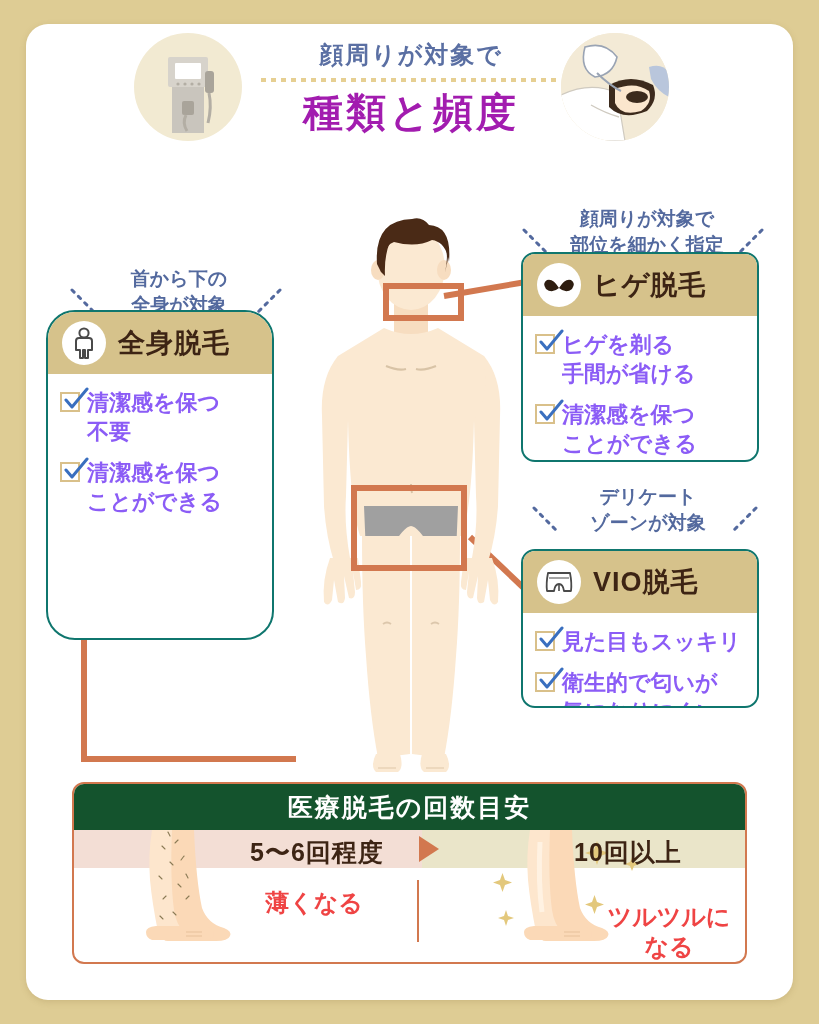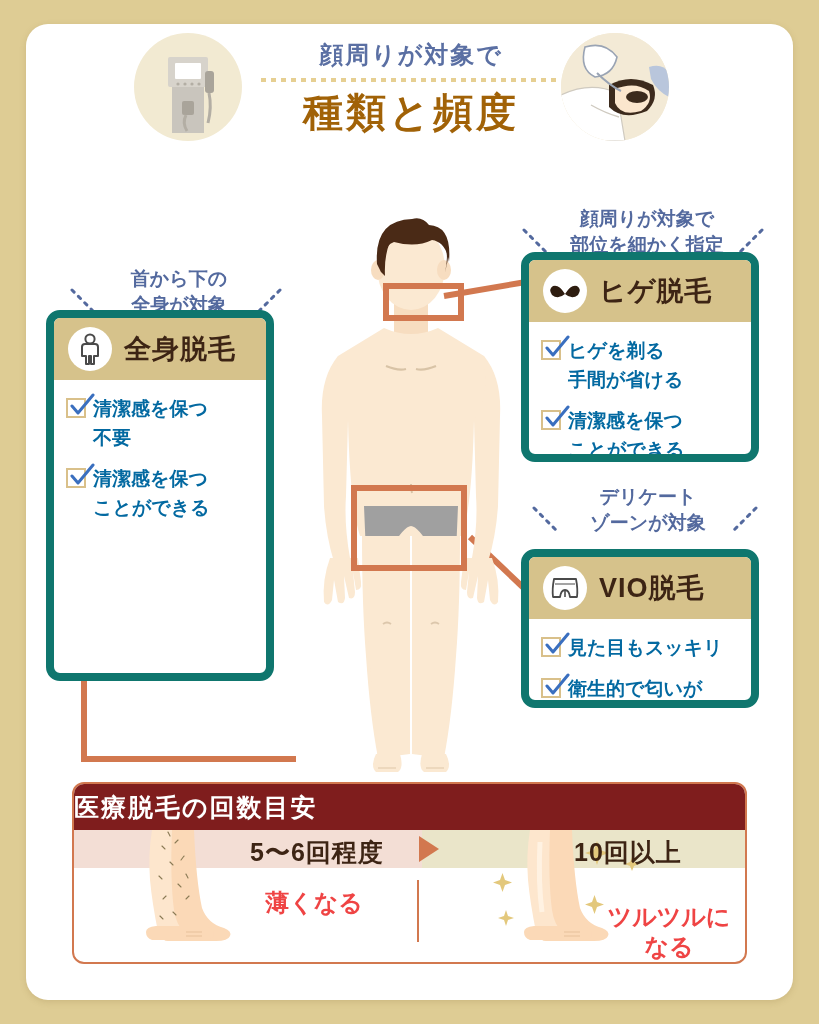--- a/index.html
+++ b/index.html
@@ -56,21 +56,21 @@
   #header-divider {
     margin: 6px auto 4px auto;
     width: 300px; height: 4px;
     background-image: repeating-linear-gradient(to right,
        #e6cf92 0px, #e6cf92 5px, transparent 5px, transparent 10px);
   }
   #header-title {
     font-size: 40px;
     font-weight: 700;
     letter-spacing: 3px;
-    color: #a16207;
+    color: #a21caf;
     line-height: 52px;
   }
 
   
   #connectors { position: absolute; left:0; top:0; width:767px; height:976px; }
 
   
   #body-figure {
     position: absolute;
     left: 260px; top: 182px;
@@ -89,21 +89,21 @@
   }
   .tick-left, .tick-right {
     position: absolute;
     width: 34px; height: 34px;
   }
 
   
   .info-card {
     position: absolute;
     background: #ffffff;
-    border: 8px solid #0f766e;
+    border: 2px solid #0f766e;
     border-radius: 14px;
     overflow: hidden;
   }
   .card-header {
     background: #d6c28b;
     height: 62px;
     display: flex;
     align-items: center;
     padding-left: 14px;
     gap: 12px;
@@ -130,41 +130,41 @@
   }
   .checkbox {
     position: relative;
     flex: 0 0 auto;
     width: 20px; height: 20px;
     border: 2px solid #d9c08a;
     margin-top: 4px;
   }
   .checkbox svg { position: absolute; left: 1px; top: -7px; }
   .check-text {
-    font-size: 19px;
-    font-weight: 700;
-    color: #0369a1;
+    font-size: 22px;
+    font-weight: 700;
+    color: #8b5cf6;
     line-height: 29px;
     white-space: pre-line;
   }
 
   
   #comparison {
     position: absolute;
     left: 46px; top: 758px;
     width: 675px; height: 182px;
     border: 2px solid #d2784f;
     border-radius: 12px;
     overflow: hidden;
     background: #fff;
   }
   #comparison-header {
     height: 46px;
-    background: #7f1d1d;
-    display: flex; align-items: center; 
+    background: #14532d;
+    display: flex; align-items: center; justify-content: center;
   }
   #comparison-header-text {
     color: #ffffff;
     font-size: 25px;
     font-weight: 700;
     letter-spacing: 2px;
   }
   #comparison-bands { position: absolute; left:0; top:46px; width:671px; height:38px; }
   .band-left { position:absolute; left:0; top:0; width:348px; height:38px; background:#f3ded5; }
   .band-right { position:absolute; left:348px; top:0; width:323px; height:38px; background:#eae5c9; }
@@ -299,21 +299,21 @@
 
   <div class="callout-label" style="left:58px; top:242px; width:190px;">首から下の
 全身が対象</div>
   <svg class="tick-left" style="left:44px; top:264px;" viewBox="0 0 34 34">
     <path d="M2 2 L26 26" stroke="#53699e" stroke-width="3" stroke-dasharray="3 6" stroke-linecap="round" fill="none"></path>
   </svg>
   <svg class="tick-right" style="left:224px; top:264px;" viewBox="0 0 34 34">
     <path d="M30 2 L6 26" stroke="#53699e" stroke-width="3" stroke-dasharray="3 6" stroke-linecap="round" fill="none"></path>
   </svg>
 
-  <div class="info-card" style="left:20px; top:286px; width:228px; height:371px;">
+  <div class="info-card" style="left:20px; top:286px; width:228px; height:330px;border-radius:29px;">
     <div class="card-header">
       <div class="card-icon-circle">
         <svg width="30" height="32" viewBox="0 0 30 32">
           <circle cx="15" cy="6" r="4.6" fill="none" stroke="#4a4a4a" stroke-width="2"></circle>
           <path d="M7 14 q0 -3 3 -3 h10 q3 0 3 3 v9 h-4 v8 h-3 v-8 h-2 v8 h-3 v-8 h-4 z" fill="#fff" stroke="#4a4a4a" stroke-width="2" stroke-linejoin="round"></path>
         </svg>
       </div>
       <div class="card-title">全身脱毛</div>
     </div>
     <div class="card-body">

